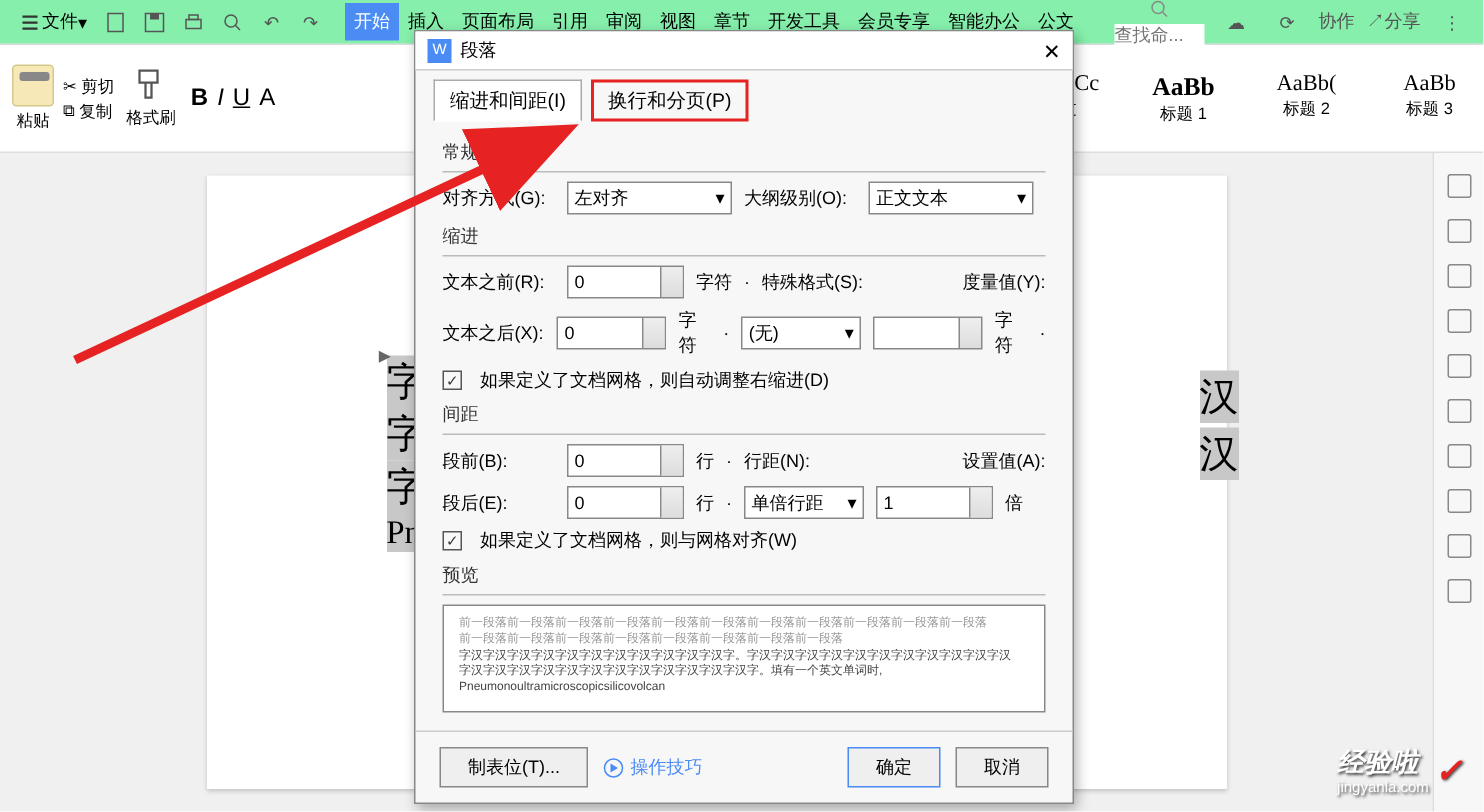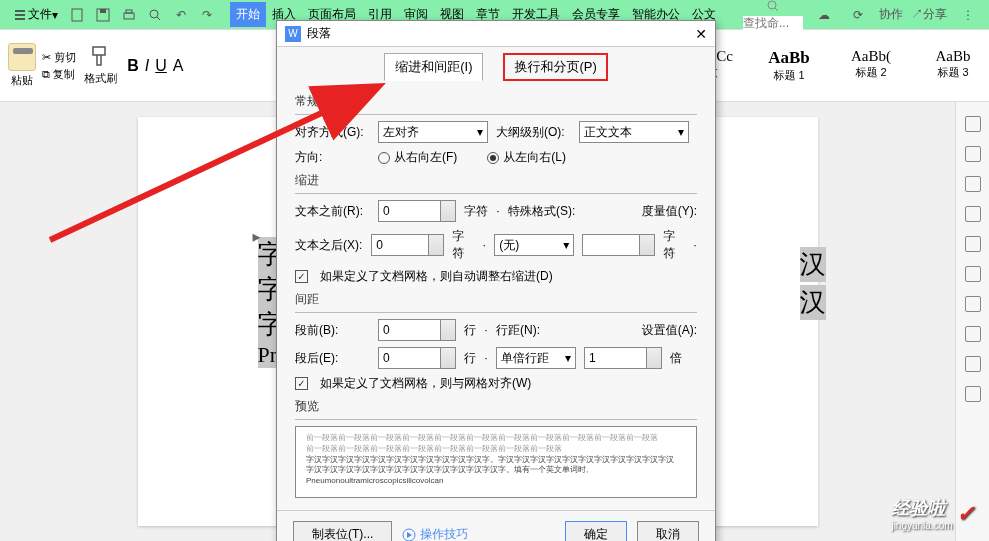--- a/index.html
+++ b/index.html
@@ -39,21 +39,21 @@
 .doc-text-en { font-size: 22px; font-family: "Times New Roman", serif; background: #c8c8c8; display: inline-block; }
 .para-mark { position: absolute; left: 115px; top: 110px; color: #666; font-size: 16px; }
 
 .right-tools { width: 34px; background: #f7f7f7; border-left: 1px solid #ddd; display: flex; flex-direction: column; align-items: center; gap: 14px; padding-top: 14px; }
 .rt-icon { width: 16px; height: 16px; border: 1px solid #888; border-radius: 2px; }
 
 .dialog { position: absolute; left: 276px; top: 20px; width: 440px; background: #f7f7f7; border: 1px solid #888; box-shadow: 2px 3px 8px rgba(0,0,0,0.3); z-index: 100; }
 .dlg-title { display: flex; align-items: center; padding: 4px 8px; background: #fff; border-bottom: 1px solid #ccc; }
 .dlg-title-icon { width: 16px; height: 16px; background: #4a8bf4; color: #fff; display: flex; align-items: center; justify-content: center; font-size: 10px; margin-right: 6px; }
 .dlg-close { margin-left: auto; font-size: 14px; cursor: pointer; }
-.dlg-tabs { display: flex; padding: 6px 12px 0 12px; gap: 20px; justify-content: center; }
+.dlg-tabs { display: flex; padding: 6px 12px 0 12px; gap: 6px; }
 .dlg-tab { padding: 4px 10px; border: 1px solid transparent; cursor: pointer; font-size: 13px; }
 .dlg-tab.active { border: 1px solid #aaa; background: #fff; border-bottom: 1px solid #fff; }
 .dlg-tab.highlight { border: 2.5px solid #e62222; padding: 3px 9px; }
 .dlg-body { padding: 6px 18px 12px 18px; font-size: 12px; }
 .section-title { margin: 6px 0 4px 0; font-size: 12px; color: #333; }
 .hr { border: none; border-top: 1px solid #bbb; margin: 1px 0 6px 0; }
 .row { display: flex; align-items: center; margin: 6px 0; gap: 8px; }
 .lbl { width: 75px; }
 .dropdown { flex: 0 0 110px; height: 22px; border: 1px solid #888; background: #fff; padding: 0 4px; display: flex; align-items: center; justify-content: space-between; }
 .dropdown.small { flex: 0 0 80px; }
@@ -230,32 +230,20 @@
       <div class="dropdown">
           <span>左对齐</span>
           <span>▾</span>
         </div>
       <span class="lbl">大纲级别(O):</span>
       <div class="dropdown">
           <span>正文文本</span>
           <span>▾</span>
         </div>
     </div>
-    <div class="row">
-      <span class="lbl">方向:</span>
-      <div class="radio">
-          <span class="radio-dot"></span>
-          <span>从右向左(F)</span>
-        </div>
-      <div style="width:14px"></div>
-      <div class="radio">
-          <span class="radio-dot filled"></span>
-          <span>从左向右(L)</span>
-        </div>
-    </div>
 
     <div class="section-title">缩进</div>
     <hr class="hr">
     <div class="row">
       <span class="lbl">文本之前(R):</span>
       <div class="spinner">
           <span>0</span>
           <span class="arrows">▲<br>▼</span>
         </div>
       <span>字符</span>

